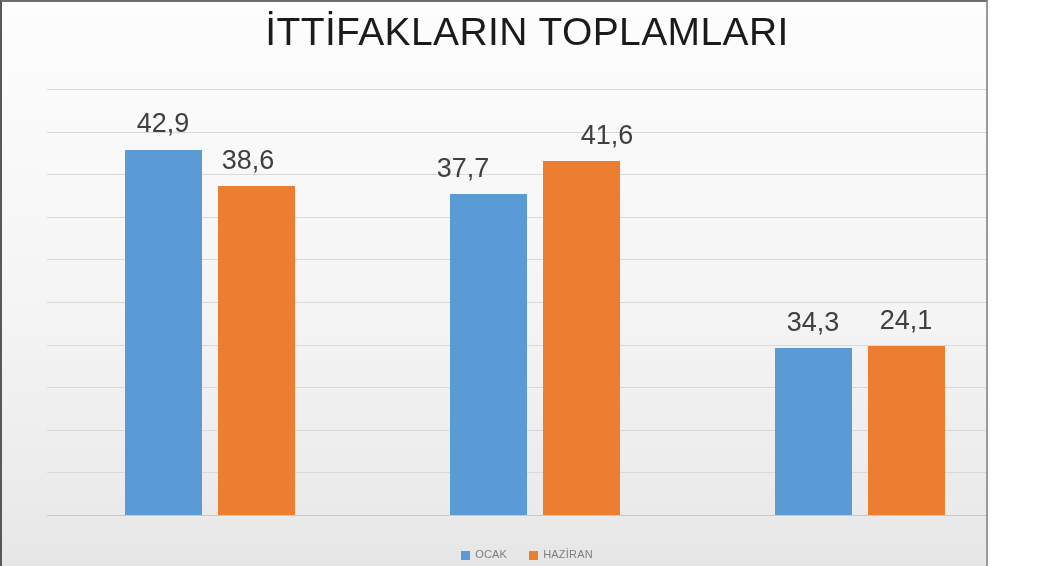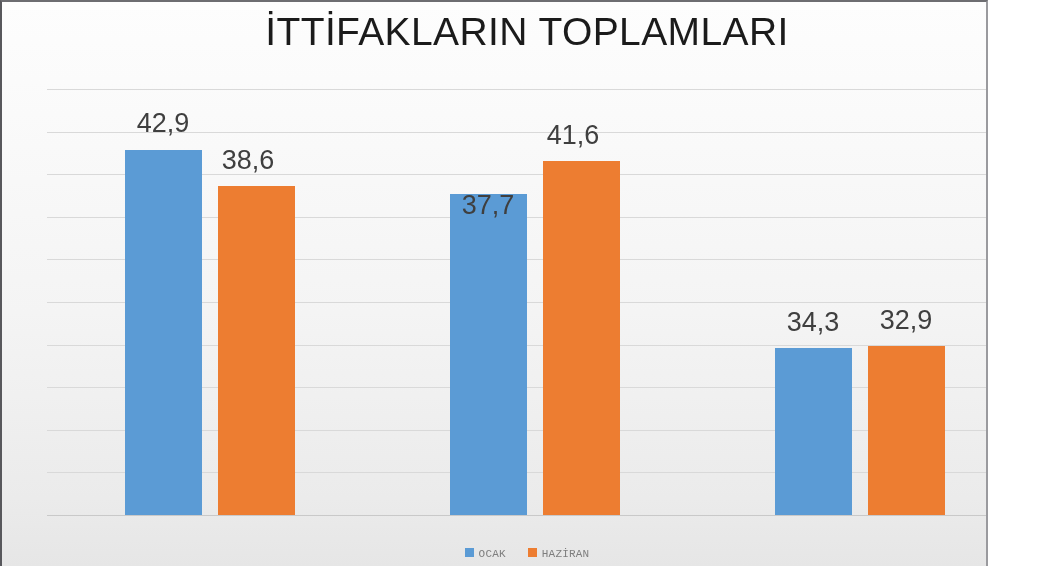--- a/index.html
+++ b/index.html
@@ -80,23 +80,22 @@
     left: 0;
     top: 546px;
     width: 1050px;
     display: flex;
     justify-content: center;
     align-items: center;
     gap: 22px;
   }
   .legend-item {
     display: flex;
-    align-items: flex-start;
+    align-items: flex-end;
     gap: 5px;
-    font-family: Liberation Mono, monospace;
   }
   .legend-swatch {
     width: 9px;
     height: 9px;
     display: block;
   }
   .legend-label {
     font-size: 11px;
     color: #7e7e7e;
     letter-spacing: 0.2px;
@@ -129,24 +128,24 @@
         <div class="bar bar-ocak" title="OCAK CUMHUR: 42,9" style="left: 77.5px; width: 77px; height: 365.508px; background: rgb(91, 155, 213);"></div>
         <div class="bar bar-haziran" title="HAZİRAN CUMHUR: 38,6" style="left: 170.5px; width: 77px; height: 328.872px; background: rgb(237, 125, 49);"></div>
         <div class="bar bar-ocak" title="OCAK MİLLET: 37,7" style="left: 402.5px; width: 77px; height: 321.204px; background: rgb(91, 155, 213);"></div>
         <div class="bar bar-haziran" title="HAZİRAN MİLLET: 41,6" style="left: 495.5px; width: 77px; height: 354.432px; background: rgb(237, 125, 49);"></div>
         <div class="bar bar-ocak" title="OCAK İTTİFAK HARİCİ OY: 19,6" style="left: 727.5px; width: 77px; height: 166.992px; background: rgb(91, 155, 213);"></div>
         <div class="bar bar-haziran" title="HAZİRAN İTTİFAK HARİCİ OY: 19,8" style="left: 820.5px; width: 77px; height: 168.696px; background: rgb(237, 125, 49);"></div>
       </div>
     <div id="value-labels">
         <div class="bar-value" style="left: 116px; top: 19.492px;">42,9</div>
         <div class="bar-value" style="left: 201px; top: 56.128px;">38,6</div>
-        <div class="bar-value" style="left: 441px; top: 63.796px; margin-top: 37px;">37,7</div>
-        <div class="bar-value" style="left: 526px; top: 30.568px;">41,6</div>
+        <div class="bar-value" style="left: 416px; top: 63.796px;">37,7</div>
+        <div class="bar-value" style="left: 560px; top: 30.568px;">41,6</div>
         <div class="bar-value" style="left: 766px; top: 218.008px;">34,3</div>
-        <div class="bar-value" style="left: 859px; top: 216.304px;">32,9</div>
+        <div class="bar-value" style="left: 859px; top: 216.304px;">24,1</div>
       </div>
     <div id="category-labels"></div>
   </div>
 
   <div id="legend">
       <div class="legend-item">
         <span class="legend-swatch" style="background: rgb(91, 155, 213);"></span>
         <span class="legend-label">OCAK</span>
       </div>
       <div class="legend-item">

